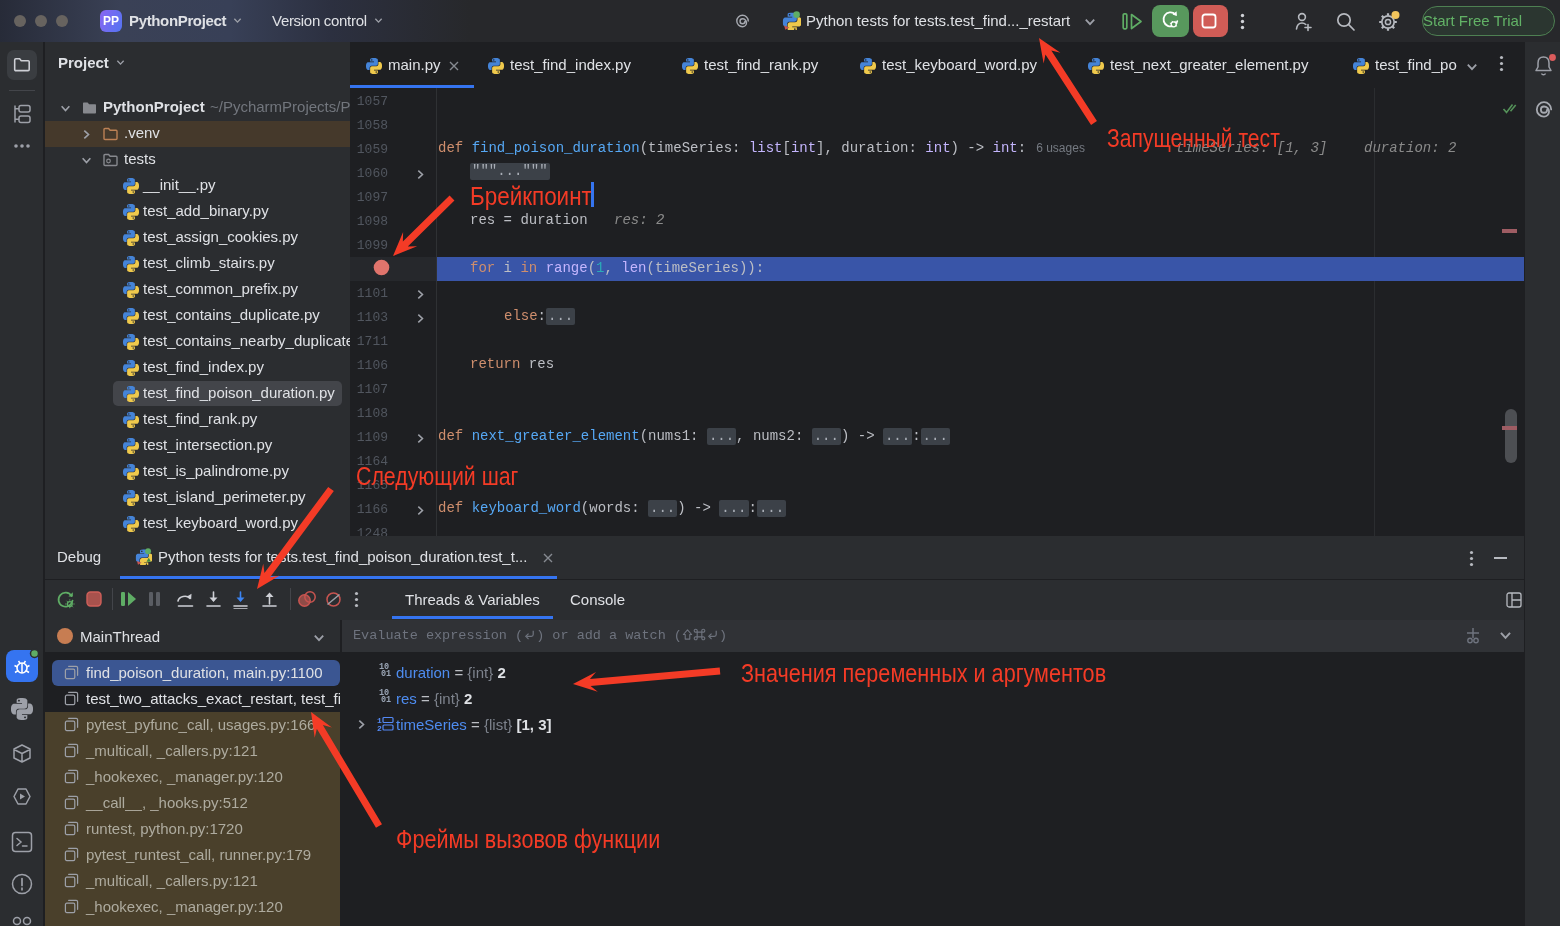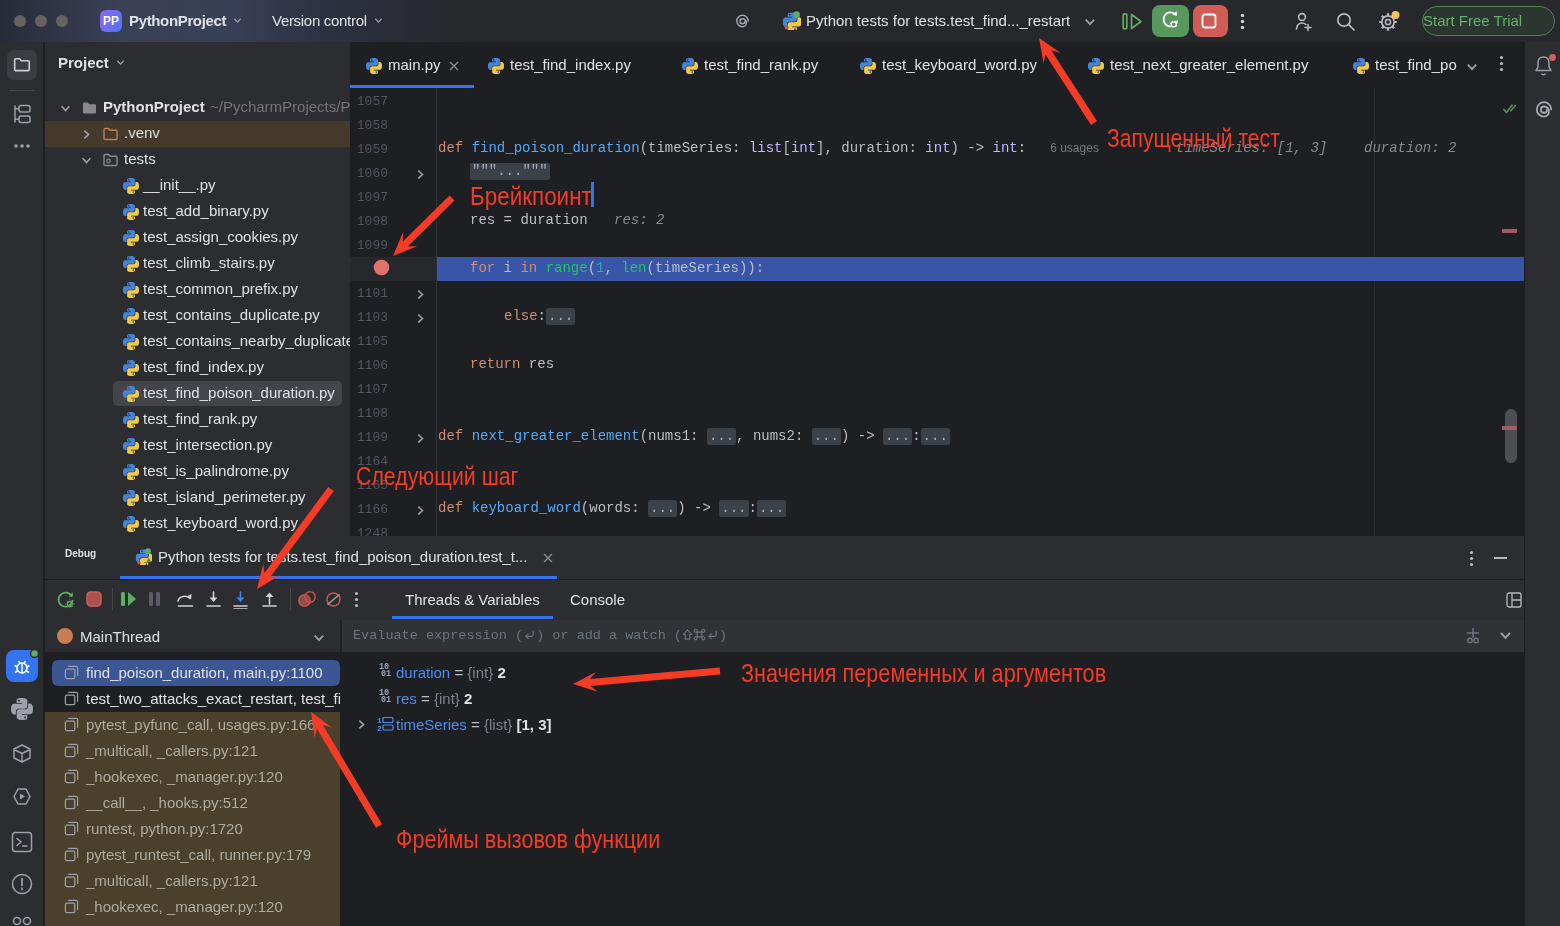--- a/index.html
+++ b/index.html
@@ -21,21 +21,21 @@
 .trow{position:absolute;left:0;width:305px;height:26px;font-size:15px;color:#dfe1e5;white-space:nowrap}
 .trow span.path{color:#72767d}
 
 #rightstrip{position:absolute;left:1524px;top:42px;width:36px;height:884px;background:#2b2d30;border-left:1px solid #1e1f22}
 
 #tabbar{position:absolute;left:350px;top:42px;width:1174px;height:46px;background:#1e1f22}
 .tab{position:absolute;top:0;height:43px;font-size:15px;color:#dfe1e5;white-space:nowrap}
 #editor{position:absolute;left:350px;top:88px;width:1174px;height:448px;background:#1e1f22;overflow:hidden}
 .ln{position:absolute;font-family:"Liberation Mono",monospace;font-size:13px;color:#51565f;text-align:right;width:38px;left:0}
 .cl{position:absolute;left:88px;font-family:"Liberation Mono",monospace;font-size:14px;color:#bcbec4;white-space:pre}
-.k{color:#cf8e6d}.fn{color:#56a8f5}.ty{color:#c4b5fd}.ty2{color:#22c55e}.num{color:#2aacb8}
+.k{color:#cf8e6d}.fn{color:#56a8f5}.ty{color:#c4b5fd}.ty2{color:#c4b5fd}.num{color:#2aacb8}
 .box{display:inline-block;background:#3c4148;color:#a9aeb6;border-radius:2px;padding:0 2px;line-height:17px}
 .hint{color:#8a8a8a;font-style:italic}
 .usages{font-family:"Liberation Sans",sans-serif;font-size:12px;color:#757a82}
 
 #debugpanel{position:absolute;left:45px;top:536px;width:1479px;height:390px;background:#2b2d30}
 .frow{position:absolute;left:0;width:295px;height:26px;font-size:15px;color:#dfe1e5;white-space:nowrap;overflow:hidden}
 .frow.lib{color:#aeab9f}
 .vrow{position:absolute;font-size:15px;color:#bcbec4;white-space:nowrap}
 .vname{color:#4e8cf0}.vtype{color:#7d828c}.vval{color:#dfe1e5;font-weight:bold}
 
@@ -354,37 +354,37 @@
         <div class="ln" style="top:126px">1098</div>
         <div class="ln" style="top:150px">1099</div>
         <div class="ln" style="top:198px">1101</div>
         <svg class="abs" style="left:65px;top:201px" width="11" height="11" viewBox="0 0 10 10">
           <path d="M3 1.5l3.8 3.5L3 8.5" fill="none" stroke="#9da0a8" stroke-width="1.4"></path>
         </svg>
         <div class="ln" style="top:222px">1103</div>
         <svg class="abs" style="left:65px;top:225px" width="11" height="11" viewBox="0 0 10 10">
           <path d="M3 1.5l3.8 3.5L3 8.5" fill="none" stroke="#9da0a8" stroke-width="1.4"></path>
         </svg>
-        <div class="ln" style="top:246px">1105</div>
+        <div class="ln" style="top:246px">1711</div>
         <div class="ln" style="top:270px">1106</div>
         <div class="ln" style="top:294px">1107</div>
         <div class="ln" style="top:318px">1108</div>
         <div class="ln" style="top:342px">1109</div>
         <svg class="abs" style="left:65px;top:345px" width="11" height="11" viewBox="0 0 10 10">
           <path d="M3 1.5l3.8 3.5L3 8.5" fill="none" stroke="#9da0a8" stroke-width="1.4"></path>
         </svg>
         <div class="ln" style="top:366px">1164</div>
         <div class="ln" style="top:390px">1165</div>
         <div class="ln" style="top:414px">1166</div>
         <svg class="abs" style="left:65px;top:417px" width="11" height="11" viewBox="0 0 10 10">
           <path d="M3 1.5l3.8 3.5L3 8.5" fill="none" stroke="#9da0a8" stroke-width="1.4"></path>
         </svg>
         <div class="ln" style="top:438px">1248</div>
       </div>
-<div class="cl" style="top:52px"><span class="k">def</span> <span class="fn">find_poison_duration</span>(timeSeries: <span class="ty">list</span>[<span class="ty">int</span>], duration: <span class="ty">int</span>) -&gt; <span class="ty">int</span>:<span class="usages" style="margin-left:24px">6 usages</span></div>
+<div class="cl" style="top:52px"><span class="k">def</span> <span class="fn">find_poison_duration</span>(timeSeries: <span class="ty">list</span>[<span class="ty">int</span>], duration: <span class="ty">int</span>) -&gt; <span class="ty">int</span>:<span class="usages" style="margin-left:10px">6 usages</span></div>
 <div class="cl hint" style="left:826px;top:52px">timeSeries: [1, 3]</div>
 <div class="cl hint" style="left:1014px;top:52px">duration: 2</div>
 <div class="cl" style="top:75px;left:120px"><span class="box">"""..."""</span></div>
 <div class="cl" style="top:124px;left:120px">res = duration</div>
 <div class="cl hint" style="left:264px;top:124px">res: 2</div>
 <div class="cl" style="top:172px;left:120px"><span class="k">for</span> i <span class="k">in</span> <span class="ty2">range</span>(<span class="num">1</span>, <span class="ty2">len</span>(timeSeries)):</div>
 <div class="cl" style="top:220px;left:154px"><span class="k">else</span>:<span class="box">...</span></div>
 <div class="cl" style="top:268px;left:120px"><span class="k">return</span> res</div>
 <div class="cl" style="top:340px"><span class="k">def</span> <span class="fn">next_greater_element</span>(nums1: <span class="box">...</span>, nums2: <span class="box">...</span>) -&gt; <span class="box">...</span>:<span class="box">...</span></div>
 <div class="cl" style="top:412px"><span class="k">def</span> <span class="fn">keyboard_word</span>(words: <span class="box">...</span>) -&gt; <span class="box">...</span>:<span class="box">...</span></div>
@@ -407,21 +407,21 @@
       </svg>
 <svg class="abs" style="left:23px;top:11px" width="9" height="9" viewBox="0 0 9 9">
         <circle cx="4.5" cy="4.5" r="3.4" fill="#db5c5c"></circle>
       </svg>
 <svg class="abs" style="left:7px;top:56px" width="24" height="24" viewBox="0 0 20 20">
         <path d="M16 9.5a6 6 0 1 0-6 6 4.2 4.2 0 1 0 0-8.4 2.6 2.6 0 1 0 2.6 2.6" fill="none" stroke="#a6a9b0" stroke-width="1.5" stroke-linecap="round"></path>
       </svg>
 </div>
 
 <div id="debugpanel">
-<span class="abs" style="left:20px;top:12px;font-size:10px;font-weight:bold">Debug</span>
+<span class="abs" style="left:12px;top:12px;font-size:15px;font-weight:normal">Debug</span>
 <svg class="abs" style="left:90px;top:12px" width="17" height="17" viewBox="0 0 26 26">
         <g transform="translate(1,2)">
           <use href="#py"></use>
         </g>
         <circle cx="20" cy="5" r="4.5" fill="#5fad65"></circle>
         <path d="M3 20l7 2.5-5.5 3z" fill="#c75450"></path>
         <path d="M21 15l3.5 6h-7z" fill="#3e8a41"></path>
       </svg>
 <span class="abs" style="left:113px;top:12px;font-size:15px">Python tests for tests.test_find_poison_duration.test_t...</span>
 <svg class="abs" style="left:498px;top:17px" width="10" height="10" viewBox="0 0 10 10">

